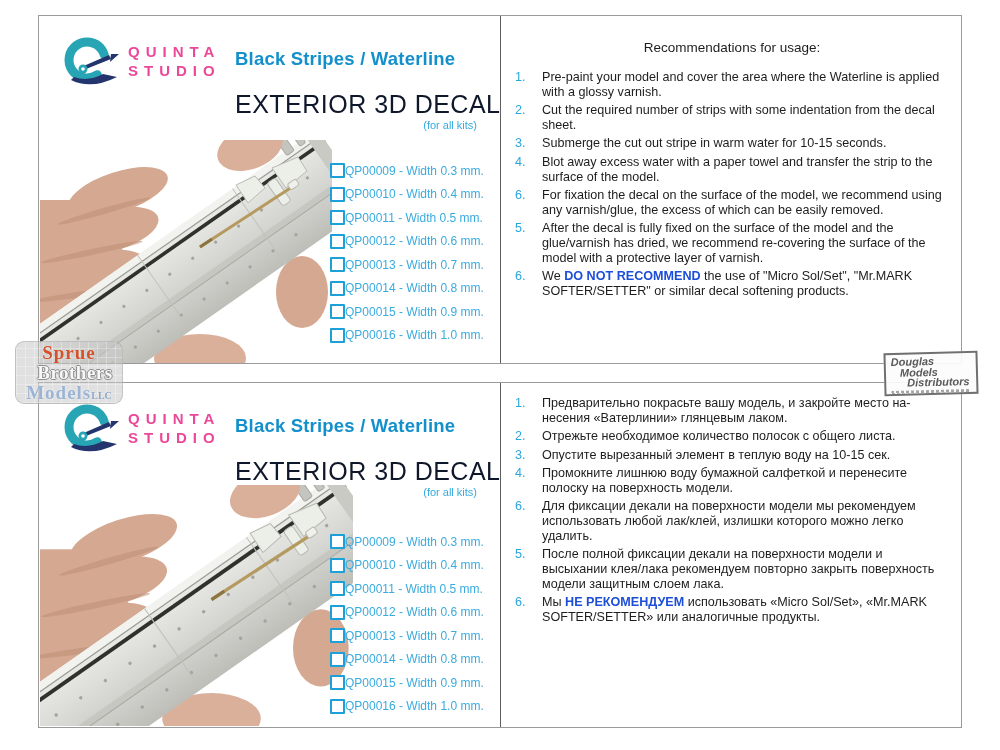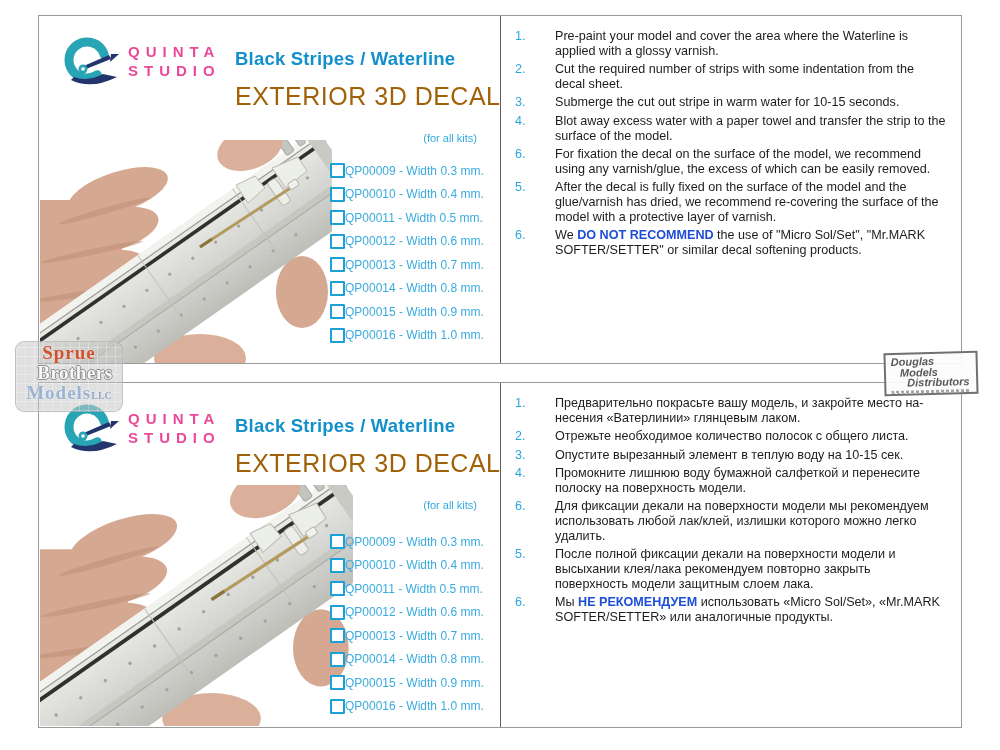--- a/index.html
+++ b/index.html
@@ -19,45 +19,45 @@
   .right-sec{position:absolute;left:462px;top:0;right:0;bottom:0;padding:13px 12px 0 14px;box-sizing:border-box;overflow:hidden;}
 
   
   .brand{position:absolute;left:22px;top:18px;display:flex;align-items:center;gap:9px;}
   .brand-name{color:#ec4899;font-weight:bold;font-size:15px;letter-spacing:6px;line-height:1.25;}
   .brand-name span{display:block;}
 
   
   .titles{position:absolute;left:196px;top:32px;width:262px;}
   .t1{color:#1390cb;font-weight:bold;font-size:18.5px;letter-spacing:.2px;}
-  .t2{color:#a16207;font-size:25px;margin-top:12px;letter-spacing:.5px;white-space:nowrap;}
-  .t3{color:#34abdf;font-size:11px;text-align:right;margin-top:21px;padding-right:20px;}
+  .t2{color:#0f172a;font-size:25px;margin-top:20px;letter-spacing:.5px;white-space:nowrap;}
+  .t3{color:#34abdf;font-size:11px;text-align:right;margin-top:0;padding-right:20px;}
 
   
   .photo{position:absolute;left:1px;}
   #panel-top .photo{top:124px;width:292px;height:225px;}
   #panel-bottom .photo{top:102px;width:313px;height:241px;}
 
   
   .products{position:absolute;left:291px;top:148px;}
   #panel-bottom .products{top:152px;}
   .product-row{display:flex;align-items:center;height:13px;margin-bottom:10.5px;}
   .cb{width:11px;height:11px;border:2.5px solid #1d9fd8;border-radius:1px;background:#fff;flex:none;}
   .product-label{font-size:12px;color:#3aabdf;white-space:nowrap;}
 
   
   .rtitle{text-align:center;font-size:13.5px;color:#1d1d1d;margin:11px 0 15px 0;}
   .r-item{display:flex;margin-bottom:3.5px;font-size:12.6px;line-height:1.18;color:#1d1d1d;}
   .num{width:27px;flex:none;color:#2aa6dc;}
-  .txt{flex:1;padding-right:2px;margin-left:13px;}
+  .txt{flex:1;padding-right:2px;}
   .em{color:#1d4ed8;font-weight:bold;}
 
   
   #watermark{
-    position:absolute;left:15px;top:341px;width:108px;height:71px;z-index:5;
+    position:absolute;left:15px;top:341px;width:108px;height:63px;z-index:5;
     background:
       repeating-linear-gradient(90deg,rgba(255,255,255,.28) 0 1px,transparent 1px 9px),
       repeating-linear-gradient(0deg,rgba(255,255,255,.28) 0 1px,transparent 1px 9px),
       rgba(198,198,198,.55);
     border:1px solid rgba(150,150,150,.45);border-radius:9px;
     text-align:center;padding-top:1px;box-sizing:border-box;
     font-family:"Liberation Serif",serif;font-weight:bold;
   }
   .wm1{font-size:19px;line-height:20px;color:#d4512c;letter-spacing:1px;text-shadow:0 0 2px rgba(255,255,255,.7);}
   .wm2{font-size:19px;line-height:20px;color:#f8f8f8;letter-spacing:.5px;
@@ -216,20 +216,21 @@
       <div class="product-row">
           <span class="cb"></span>
           <span class="product-label">QP00016 - Width 1.0 mm.</span>
         </div>
     </div>
   </div>
 
   <div class="divider"></div>
 
   <div class="right-sec">
+    <div class="rtitle">Recommendations for usage:</div>
     <div class="r-item">
         <span class="num">1.</span>
         <span class="txt"><span>Pre-paint your model and cover the area where the Waterline is applied with a glossy varnish.</span><span class="em"></span><span></span></span>
       </div>
     <div class="r-item">
         <span class="num">2.</span>
         <span class="txt"><span>Cut the required number of strips with some indentation from the decal sheet.</span><span class="em"></span><span></span></span>
       </div>
     <div class="r-item">
         <span class="num">3.</span>

